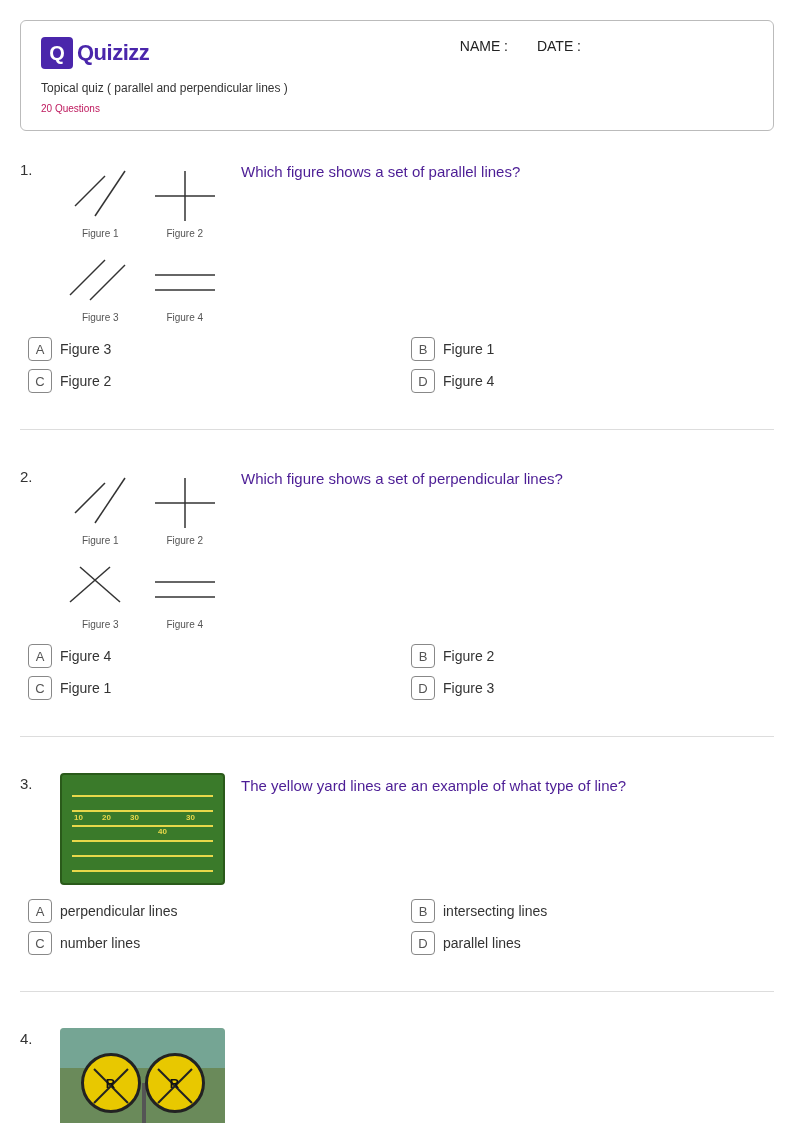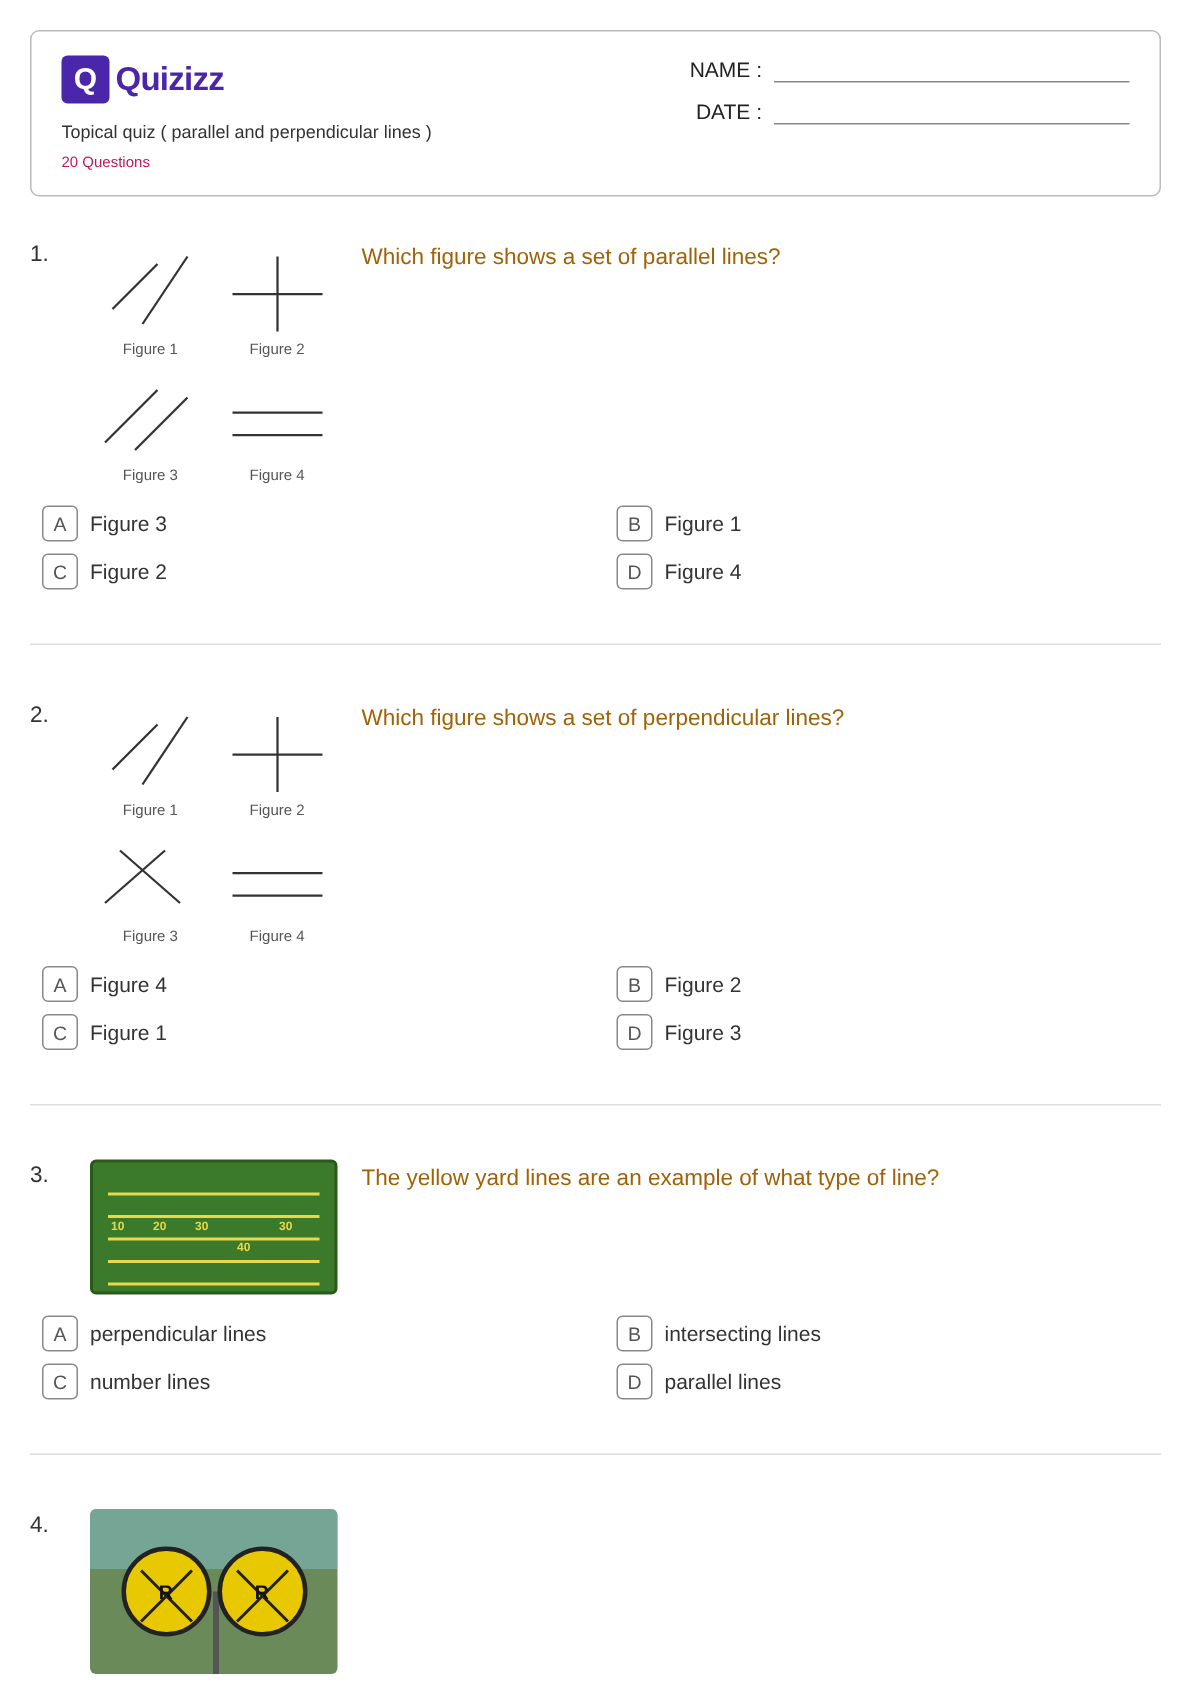--- a/index.html
+++ b/index.html
@@ -55,21 +55,21 @@
       font-size: 12px;
       color: #333;
       margin-top: 4px;
     }
     .quiz-count {
       font-size: 10px;
       color: #be185d;
     }
     .header-right {
       display: flex;
-      flex-direction: column;
+      flex-direction: row;
       gap: 10px;
       min-width: 300px;
     }
     .field-row {
       display: flex;
       align-items: center;
       gap: 8px;
     }
     .field-label {
       font-size: 14px;
@@ -108,21 +108,21 @@
       min-width: 24px;
       padding-top: 2px;
     }
 
     .question-image {
       flex-shrink: 0;
     }
 
     .question-text {
       font-size: 15px;
-      color: #a16207;
+      color: #4c1d95;
       flex: 1;
       line-height: 1.5;
       padding-top: 2px;
     }
 
     
     .figures-grid {
       display: grid;
       grid-template-columns: 1fr 1fr;
       gap: 4px;
@@ -145,21 +145,21 @@
     }
 
     svg.figure-svg {
       width: 70px;
       height: 60px;
     }
 
     
     .football-field {
       width: 165px;
-      height: 90px;
+      height: 112px;
       background: #3a7a2a;
       border-radius: 4px;
       position: relative;
       overflow: hidden;
       border: 2px solid #2a5a1a;
     }
     .field-line-h {
       position: absolute;
       height: 2px;
       background: #e8d84a;

